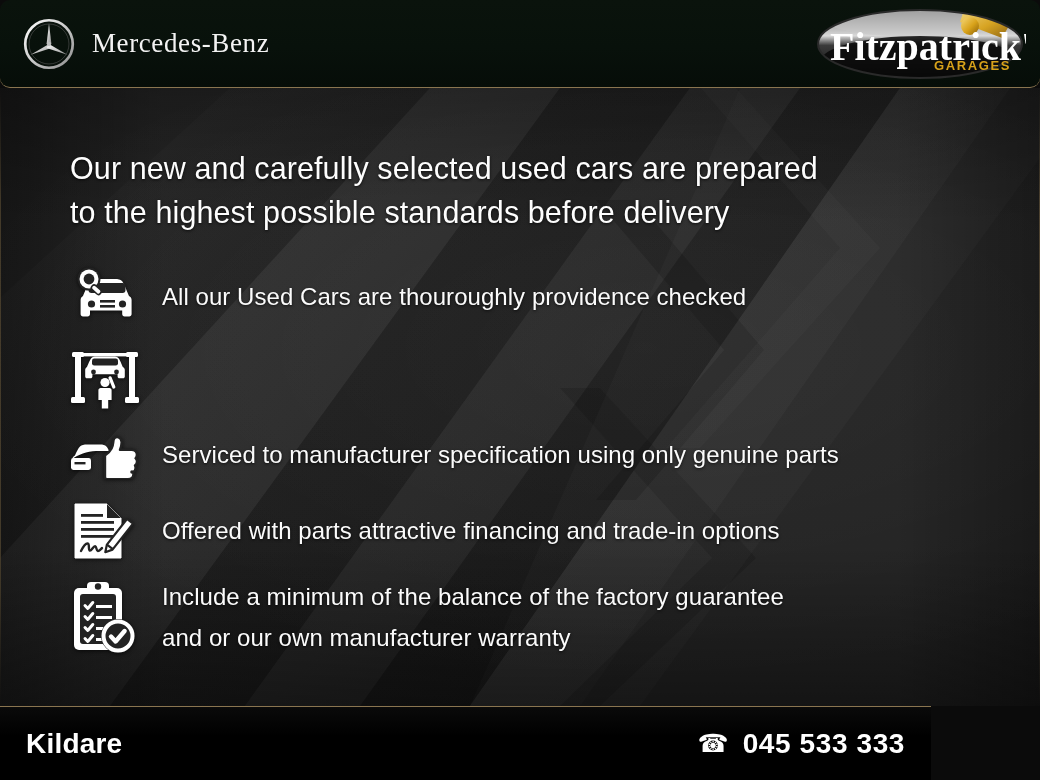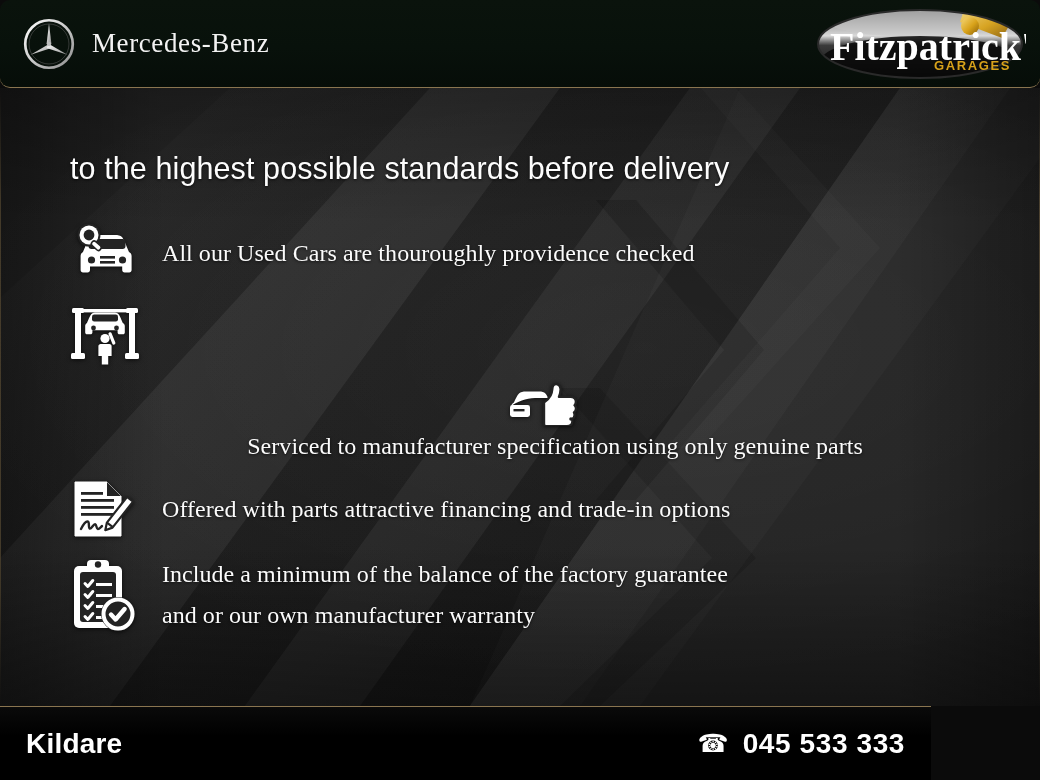--- a/index.html
+++ b/index.html
@@ -53,32 +53,32 @@
 
   .content{ position:relative; z-index:3; padding:58px 0 0 70px; }
 
   .headline{
     font-size:30.5px; line-height:44px; font-weight:400; color:#fdfdfd;
     letter-spacing:.1px; text-shadow:0 1px 3px rgba(0,0,0,.75);
     max-width:900px;
   }
 
   .features{ margin-top:30px; }
-  .feature{ display:flex; align-items:center; min-height:66px; margin-bottom:2px;font-family:Liberation Serif, serif; }
+  .feature{ display:flex; align-items:center; min-height:66px; margin-bottom:2px; }
   .f-icon{ width:92px; flex:none; display:flex; align-items:center; justify-content:flex-start; }
   .f-icon svg{ display:block; filter:drop-shadow(0 1px 2px rgba(0,0,0,.7)); }
   .f-text{
     font-size:24px; line-height:40px; color:#fbfbfb; letter-spacing:.05px;
     text-shadow:0 1px 3px rgba(0,0,0,.7);
   }
 
   
   .feature.r1{ margin-top:2px; }
   .feature.r2{ margin-top:14px; }
-  .feature.r3{ margin-top:12px;flex-direction:column; }
+  .feature.r3{ margin-top:12px; }
   .feature.r4{ margin-top:10px; }
   .feature.r5{ margin-top:12px; align-items:flex-start; }
   .feature.r5 .f-icon{ padding-top:4px; }
   .feature.r5 .f-text{ line-height:41px; }
 
   
   .footer{
     position:absolute; left:0; bottom:0; width:931px; height:74px;
     background:linear-gradient(180deg,#0a0a0a 0%,#000 40%,#000 100%);
     border-top:1px solid #8a7550;
@@ -193,20 +193,21 @@
 
         <polygon points="740,0 1040,0 1040,70 640,618 470,618" fill="#ffffff" opacity=".022"></polygon>
         <rect x="0" y="0" width="1040" height="618" fill="url(#b5)" opacity=".06"></rect>
       </svg>
     </div>
     <div class="edge-line left"></div>
     <div class="edge-line right"></div>
 
     <div class="content">
       <div class="headline">
+        <div>Our new and carefully selected used cars are prepared</div>
         <div>to the highest possible standards before delivery</div>
       </div>
 
       <div class="features">
 
         <div class="feature r1">
           <span class="f-icon">
             <svg width="74" height="62" viewBox="0 0 74 62" fill="#fff" aria-hidden="true">
               <path d="M13 30c1-2 5-13 7-15 1.6-1.6 4-2 7-2h18c3 0 5.4.4 7 2 2 2 6 13 7 15 1.6.7 2.6 2 2.6 4v14c0 1.4-1 2.4-2.4 2.4h-4.6c-1.4 0-2.4-1-2.4-2.4v-3.6H20v3.6c0 1.4-1 2.4-2.4 2.4H13c-1.4 0-2.4-1-2.4-2.4V34c0-2 1-3.3 2.4-4z"></path>
               <rect x="18.5" y="17" width="37" height="10" rx="3" fill="#232323"></rect>

